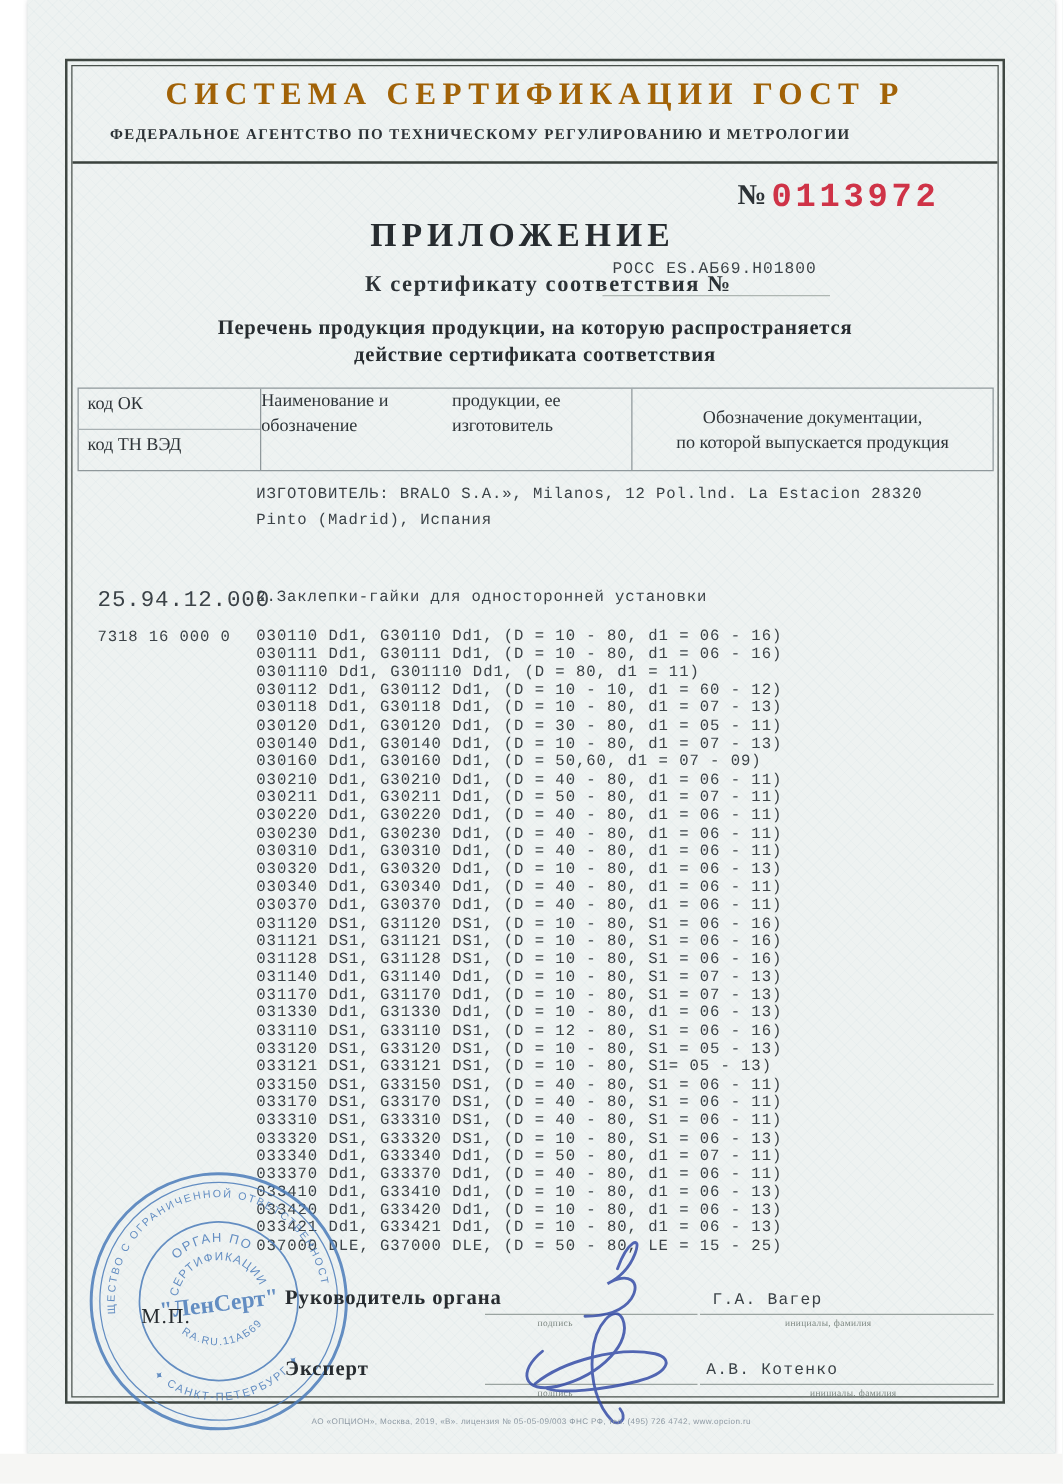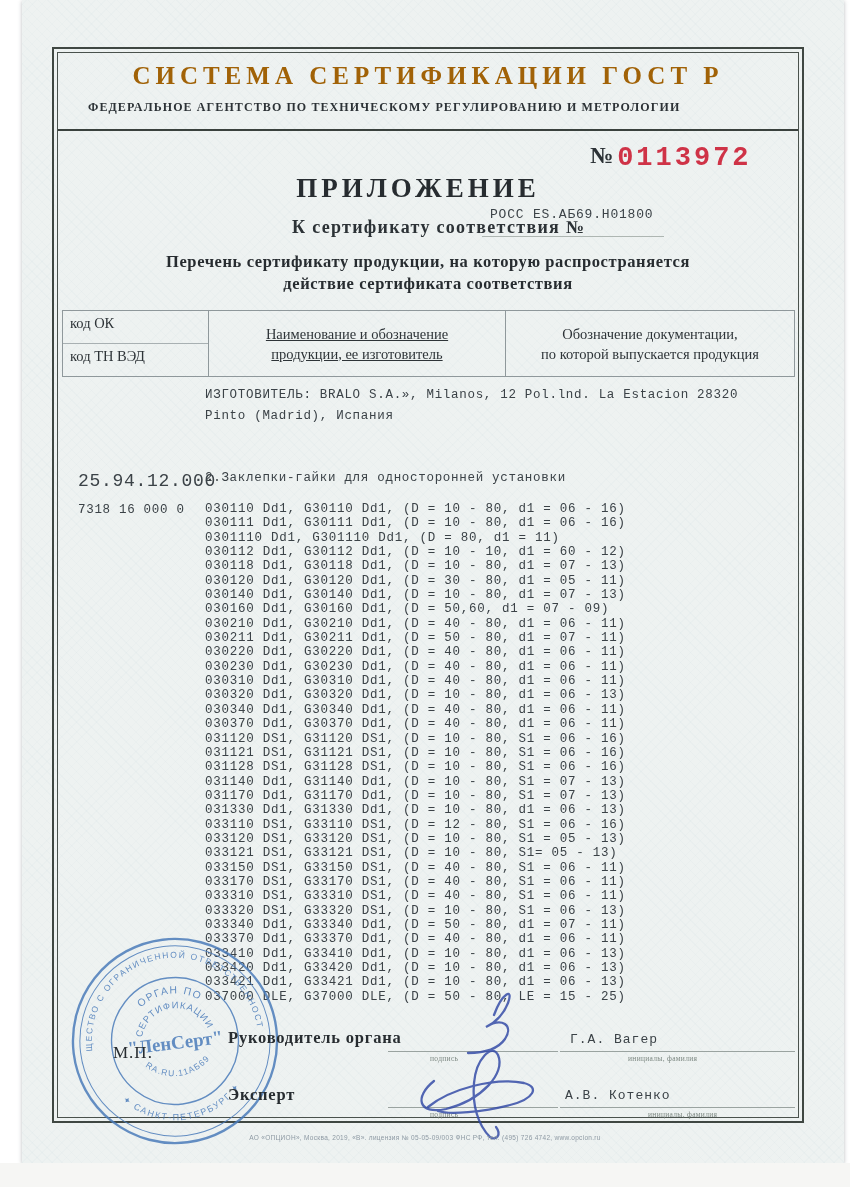--- a/index.html
+++ b/index.html
@@ -43,22 +43,22 @@
   .subtitle1{left:52px;top:252px;width:752px;text-align:center;font-size:16.5px;
     font-weight:bold;letter-spacing:.6px;color:#272c30;}
   .subtitle2{left:52px;top:274px;width:752px;text-align:center;font-size:16.5px;
     font-weight:bold;letter-spacing:.6px;color:#272c30;}
 
   .head-table{left:62px;top:310px;width:733px;height:67px;display:flex;
     border:1px solid #8f989b;box-sizing:border-box;background:transparent;}
   .ht-col1{width:145px;border-right:1px solid #8f989b;display:flex;flex-direction:column;}
   .ht-col1 .cell{flex:1;padding:4px 0 0 7px;font-size:14.5px;color:#2e3438;}
   .ht-col1 .cell.top{border-bottom:1px solid #a8b0b2;}
-  .ht-col2{width:296px;border-right:1px solid #8f989b;display:flex;flex-direction:column;
-    justify-content:center;text-align:center;font-size:14.5px;color:#2e3438;line-height:20px;text-decoration:underline;}
+  .ht-col2{width:296px;border-right:1px solid #8f989b;display:flex;flex-direction:row;
+    justify-content:center;text-align:left;font-size:14.5px;color:#2e3438;line-height:20px;}
   .ht-col3{flex:1;display:flex;flex-direction:column;justify-content:center;text-align:center;
     font-size:14.5px;color:#2e3438;line-height:20px;}
 
   .mono{font-family:"Liberation Mono","DejaVu Sans Mono",monospace;color:#3b4247;}
   .manufacturer{left:205px;top:385px;font-size:12.5px;letter-spacing:.7px;line-height:21px;}
   .ok-code{left:78px;top:471px;font-size:18px;letter-spacing:.7px;}
   .group-title{left:205px;top:471px;font-size:12.5px;letter-spacing:.7px;}
   .tnved-code{left:78px;top:503px;font-size:12.5px;letter-spacing:.7px;}
   .code-list{left:205px;top:502px;font-size:12.5px;letter-spacing:.75px;line-height:14.35px;}
   .code-line{white-space:pre;}
@@ -96,21 +96,21 @@
     <span class="no-sign">№</span>
     <span class="no-digits">0113972</span>
   </div>
 
   <div class="abs doc-title">ПРИЛОЖЕНИЕ</div>
 
   <div class="abs cert-label">К сертификату соответствия №</div>
   <div class="abs cert-number mono">РОСС ES.АБ69.H01800</div>
   <div class="abs cert-underline"></div>
 
-  <div class="abs subtitle1">Перечень сертификату продукции,  на которую распространяется</div>
+  <div class="abs subtitle1">Перечень продукция продукции,  на которую распространяется</div>
   <div class="abs subtitle2">действие сертификата соответствия</div>
 
   <div class="abs head-table">
     <div class="ht-col1">
       <div class="cell top">код ОК</div>
       <div class="cell">код ТН ВЭД</div>
     </div>
     <div class="ht-col2">
       <div>Наименование и обозначение</div>
       <div>продукции, ее изготовитель</div>

